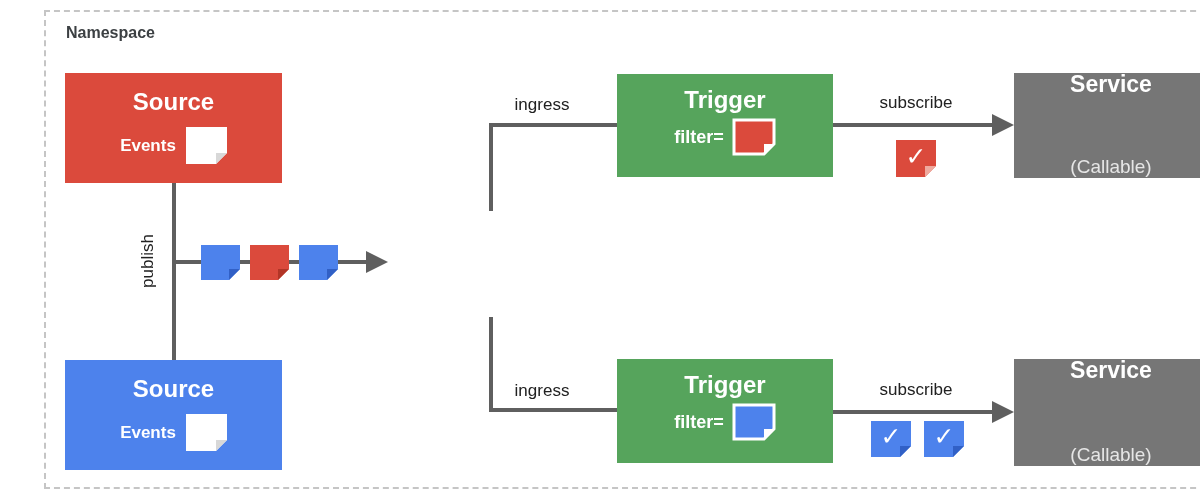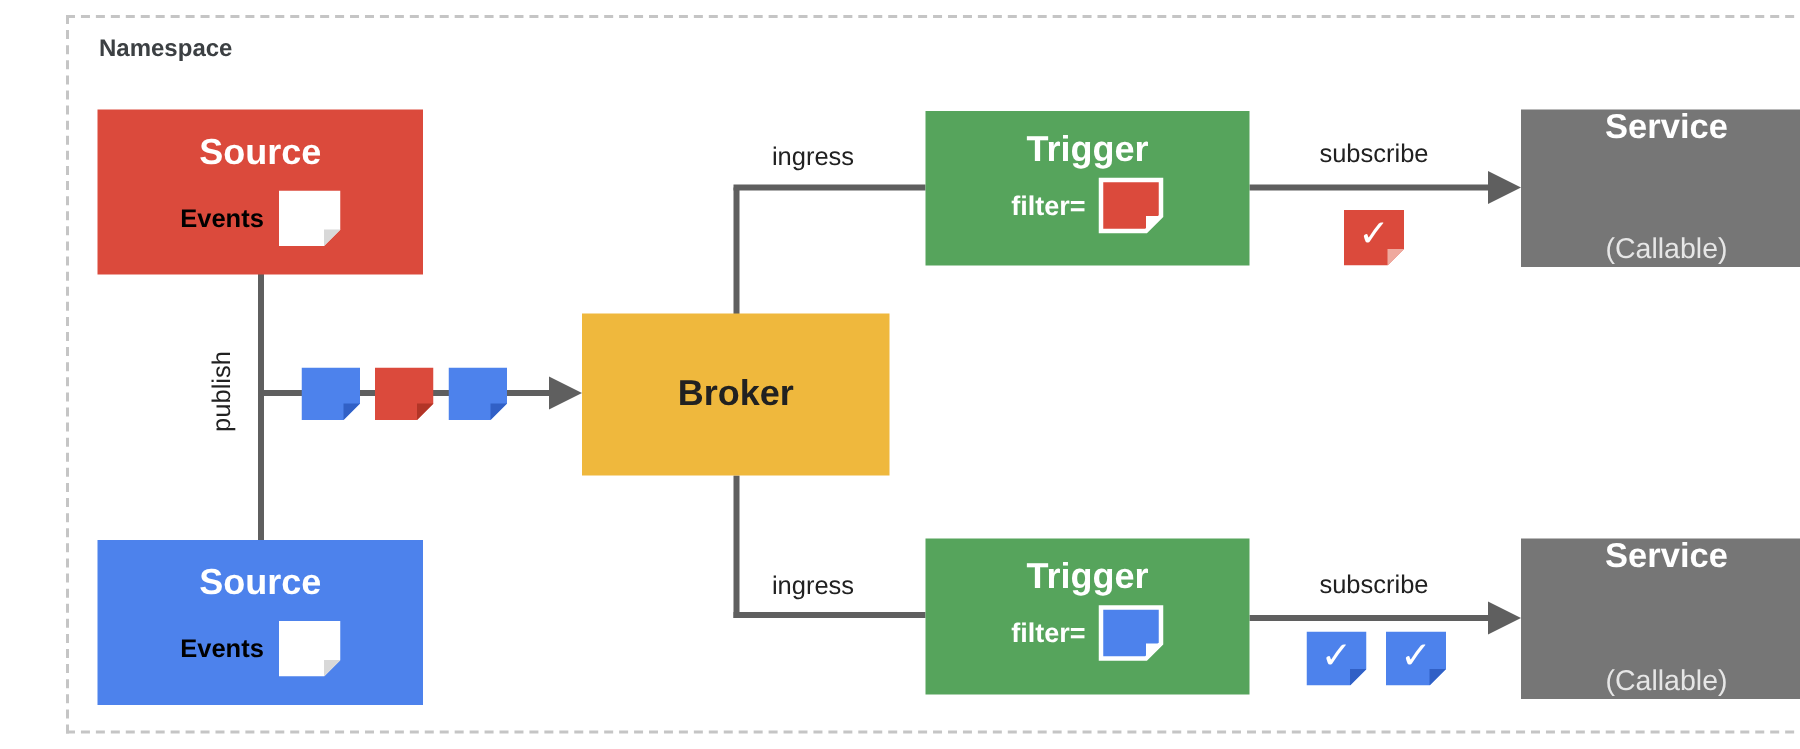--- a/index.html
+++ b/index.html
@@ -16,21 +16,21 @@
          border:2px dashed var(--frame-border);}
   .namespace-label{position:absolute;left:30px;top:24px;font-size:16px;font-weight:bold;
          color:var(--namespace-text);}
   .node{position:absolute;display:flex;flex-direction:column;align-items:center;}
   .node-title{font-size:24px;font-weight:bold;color:#fff;line-height:1;}
   .src{width:217px;height:110px;}
   .src .node-title{margin-top:17px;}
   .src-red{left:29px;top:73px;background:var(--red);}
   .src-blue{left:29px;top:360px;background:var(--blue);}
   .inner-row{display:flex;align-items:center;gap:10px;margin-top:13px;}
-  .events-label{font-size:17px;font-weight:bold;color:#000000;}
+  .events-label{font-size:17px;font-weight:bold;color:#ffffff;}
   .broker{left:352px;top:209px;width:205px;height:108px;background:var(--yellow);
           justify-content:center;}
   .broker .node-title{color:var(--text-dark);margin-top:0;}
   .trigger{width:216px;height:103px;background:var(--green);}
   .trigger .node-title{margin-top:14px;}
   .trigger .inner-row{margin-top:6px;gap:8px;}
   .trigger-top{left:581px;top:74px;}
   .trigger-bottom{left:581px;top:359px;height:104px;}
   .filter-label{font-size:18px;font-weight:bold;color:#fff;}
   .service{width:194px;height:105px;background:var(--gray);justify-content:space-between;}
@@ -138,23 +138,20 @@
     <div class="node-title">Source</div>
     <div class="inner-row">
       <span class="events-label">Events</span>
       <svg width="41" height="37" viewBox="0 0 41 37">
         <path class="nf-white" d="M0 0H41V26L30 37H0Z"></path>
           <path class="fold-white" d="M41 26L30 37V26Z"></path>
       </svg>
     </div>
   </div>
 
-  <div class="node broker">
-    <div class="node-title">Broker</div>
-  </div>
 
   <div class="node trigger trigger-top">
     <div class="node-title">Trigger</div>
     <div class="inner-row">
       <span class="filter-label">filter=</span>
       <svg width="44" height="38" viewBox="0 0 44 38">
         <path class="nf-red stroke-white" d="M2 2H42V26L32 36H2Z"></path>
           <path class="fold-solid-white" d="M42 26L32 36V26Z"></path>
       </svg>
     </div>

